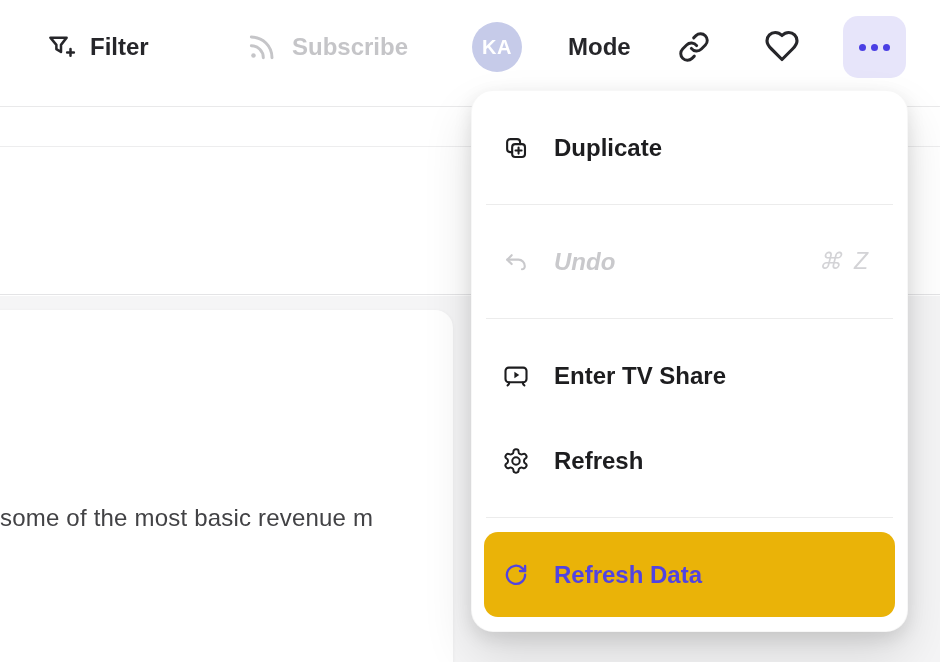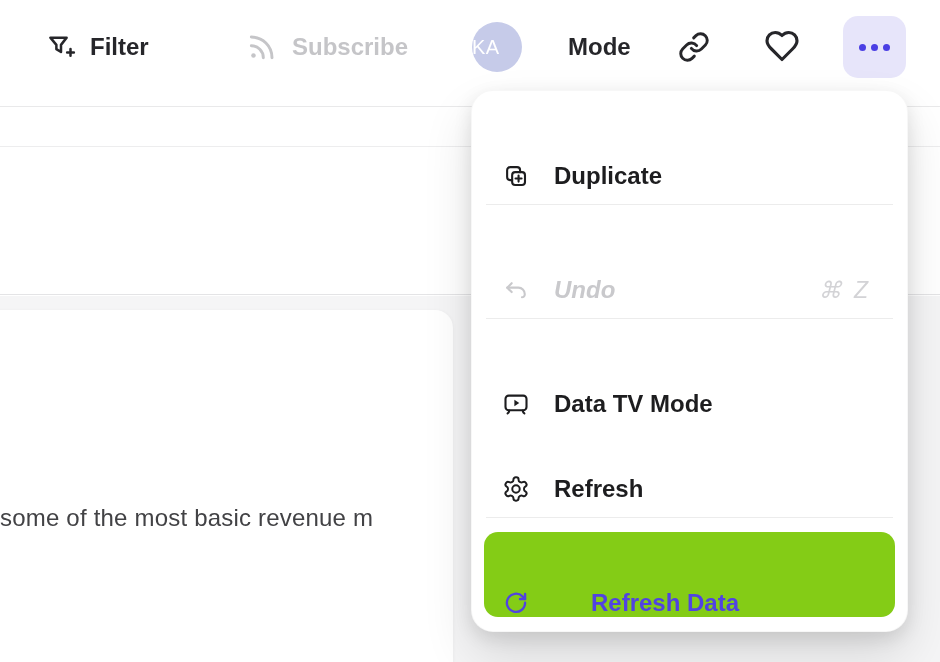--- a/index.html
+++ b/index.html
@@ -22,22 +22,22 @@
     background:none; border:none; cursor:pointer;
     font-family:inherit; font-size:24px; font-weight:600; color:#26262a;
   }
   .tb-btn svg { display:block; }
   .tb-btn.disabled { color:#c5c5c8; cursor:default; }
   .tb-filter { left:46px; }
   .tb-subscribe { left:246px;text-align:center; }
   .avatar {
     position:absolute; left:472px; top:22px; width:50px; height:50px;
     border-radius:50%; background:#c6cbe9; color:#ffffff;
-    display:flex; align-items:center; justify-content:flex-start;
-    font-size:20px; font-weight:400; letter-spacing:.5px; cursor:pointer;
+    display:flex; align-items:center; justify-content:center;
+    font-size:20px; font-weight:700; letter-spacing:.5px; cursor:pointer;
   }
   .tb-share { left:568px; }
   .tb-icon-btn { position:absolute; background:none; border:none; cursor:pointer; color:#26262a; }
   .tb-link { left:678px; top:31px; }
   .tb-heart { left:764px; top:28px; }
   .tb-more {
     position:absolute; left:843px; top:16px; width:63px; height:62px;
     border:none; border-radius:15px; background:#e7e5fa; cursor:pointer;
     display:flex; align-items:center; justify-content:center; gap:5px;
   }
@@ -69,26 +69,26 @@
 
   
   .menu {
     position:absolute; left:471px; top:90px; width:437px;
     background:#ffffff; border-radius:22px; padding:14px 12px;
     border:1px solid rgba(0,0,0,.03);
     box-shadow:0 6px 18px rgba(0,0,0,.10), 0 24px 50px rgba(0,0,0,.12);
     z-index:5;
   }
   .menu-item {
-    height:85px; display:flex; align-items:flex-end;
+    height:85px; display:flex; align-items:center;
     padding:0 24px 0 18px; border-radius:14px; cursor:pointer;
     font-size:24px; font-weight:600; color:#1d1d1f;
   }
   .menu-item.disabled { color:#c9c9cc; cursor:default;font-style:italic; }
-  .menu-item.highlighted { background:#84cc16; color:#5143e1;gap:37px; }
+  .menu-item.highlighted { background:#eab308; color:#5143e1; }
   .mi-icon { width:28px; height:28px; margin-right:24px; flex:0 0 auto; display:flex; align-items:center; justify-content:center; }
   .mi-icon svg { display:block; }
   .mi-shortcut { margin-left:auto; font-size:23px; font-weight:500; color:#d3d3d6; letter-spacing:3px; }
   .menu-divider { height:1px; background:#ececec; margin:14px 2px; }
 </style>
 </head>
 <body>
 
 <header class="toolbar">
 
@@ -186,21 +186,21 @@
 
   <div class="menu-item">
     <span class="mi-icon">
       <svg width="28" height="28" viewBox="0 0 24 24" fill="none" stroke="currentColor" stroke-width="1.8" stroke-linecap="round" stroke-linejoin="round">
         <rect x="3" y="4.8" width="18" height="12.6" rx="2.8"></rect>
         <path d="M10.6 8.3l4.2 2.8-4.2 2.8z" fill="currentColor" stroke="none"></path>
         <path d="M6.2 17.6c-.1 1.1-.6 1.9-1.4 2.4"></path>
         <path d="M17.8 17.6c.1 1.1.6 1.9 1.4 2.4"></path>
       </svg>
     </span>
-    <span class="mi-label">Data TV Mode</span>
+    <span class="mi-label">Enter TV Share</span>
   </div>
 
   <div class="menu-item">
     <span class="mi-icon">
       <svg width="28" height="28" viewBox="0 0 24 24" fill="none" stroke="currentColor" stroke-width="1.7" stroke-linecap="round" stroke-linejoin="round">
         <path d="M12.22 2h-.44a2 2 0 0 0-2 2v.18a2 2 0 0 1-1 1.73l-.43.25a2 2 0 0 1-2 0l-.15-.08a2 2 0 0 0-2.73.73l-.22.38a2 2 0 0 0 .73 2.73l.15.1a2 2 0 0 1 1 1.72v.51a2 2 0 0 1-1 1.74l-.15.09a2 2 0 0 0-.73 2.73l.22.38a2 2 0 0 0 2.73.73l.15-.08a2 2 0 0 1 2 0l.43.25a2 2 0 0 1 1 1.73V20a2 2 0 0 0 2 2h.44a2 2 0 0 0 2-2v-.18a2 2 0 0 1 1-1.73l.43-.25a2 2 0 0 1 2 0l.15.08a2 2 0 0 0 2.73-.73l.22-.39a2 2 0 0 0-.73-2.73l-.15-.08a2 2 0 0 1-1-1.74v-.5a2 2 0 0 1 1-1.74l.15-.09a2 2 0 0 0 .73-2.73l-.22-.38a2 2 0 0 0-2.73-.73l-.15.08a2 2 0 0 1-2 0l-.43-.25a2 2 0 0 1-1-1.73V4a2 2 0 0 0-2-2z"></path>
         <circle cx="12" cy="12" r="3.2"></circle>
       </svg>
     </span>
     <span class="mi-label">Refresh</span>

